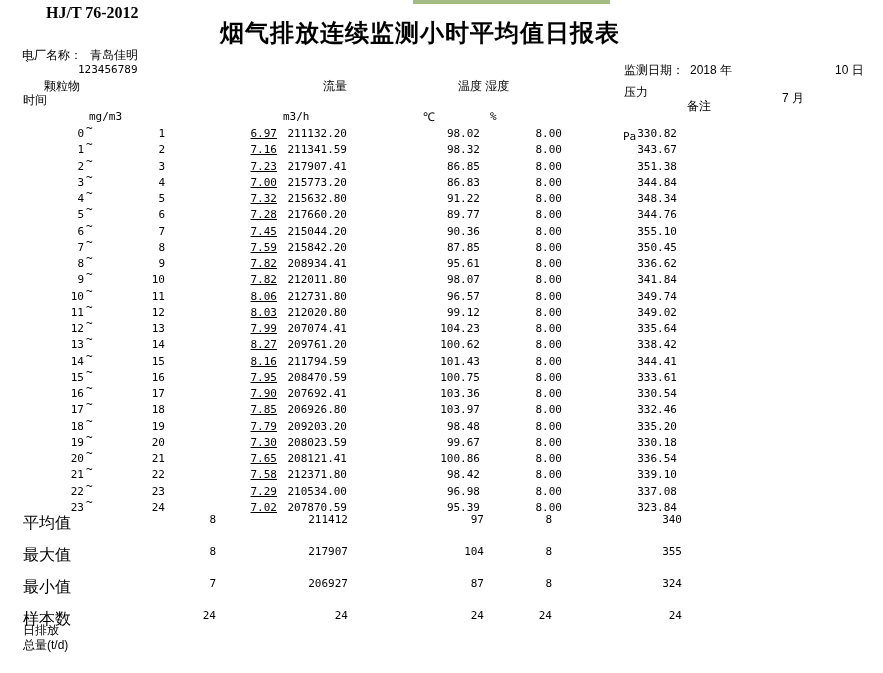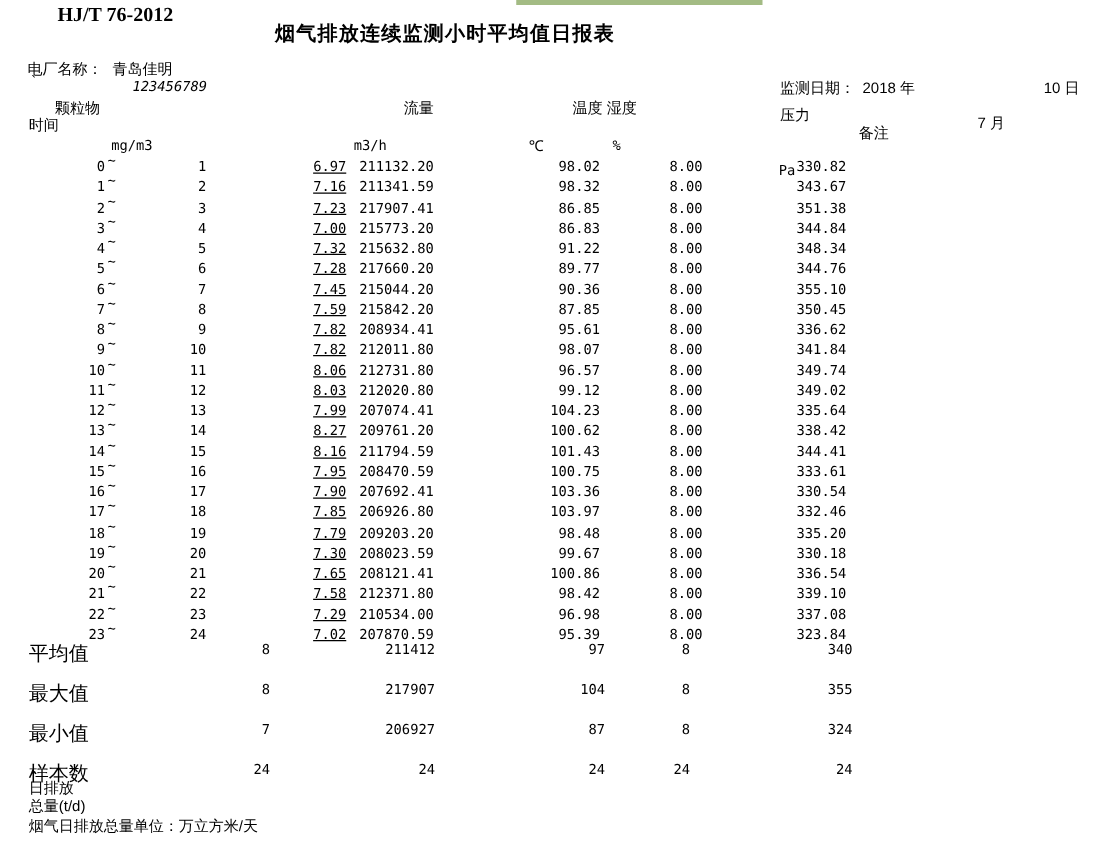--- a/index.html
+++ b/index.html
@@ -3,21 +3,21 @@
 <meta charset="utf-8">
 <style>
   * { margin:0; padding:0; box-sizing:border-box; }
   html,body { background:#fff; }
   .sheet { position:relative; width:883px; height:673px; background:#ffffff; color:#000;
            font-family:"Liberation Sans", sans-serif; overflow:hidden; }
   .abs { position:absolute; white-space:pre; }
   .cjk { font-size:12px; }
   .num { font-family:"DejaVu Sans Mono", monospace; font-size:11px; }
   .std { font-family:"Liberation Serif", serif; font-weight:bold; font-size:16px; }
-  .title { font-size:16px; font-weight:bold; letter-spacing:1px; }
+  .title { font-size:24px; font-weight:bold; letter-spacing:1px; }
   #topbar { position:absolute; left:413px; top:0; width:197px; height:4px; }
   .hrow { position:absolute; left:0; width:883px; height:16px; }
   .c { position:absolute; top:0; text-align:right; font-family:"DejaVu Sans Mono", monospace; font-size:11px; }
   .from  { left:40px;  width:44px; }
   .tilde { left:86px;  width:12px; top:-5px; text-align:left; }
   .to    { left:121px; width:44px; }
   .dust  { left:217px; width:60px;text-decoration:underline; }
   .flow  { left:260px; width:87px; }
   .temp  { left:430px; width:50px; }
   .hum   { left:512px; width:50px; }
@@ -34,21 +34,21 @@
 
 <div class="sheet">
   <div id="topbar" style="background: rgb(163, 187, 132);"></div>
 
   <div class="abs std" style="left:22px; top:4px;margin-left:24px;">HJ/T 76-2012</div>
   <div class="abs title" style="left:220px; top:17px;">烟气排放连续监测小时平均值日报表</div>
 
   <span class="abs cjk" style="left:22px; top:47px;">电厂名称：</span>
   <span class="abs cjk" style="left:90px; top:47px;">青岛佳明</span>
   <span class="abs num" style="left:24px; top:59px;">`</span>
-  <span class="abs num" style="left:106px; top:63px;font-style:italic;">123456789</span>
+  <span class="abs num" style="left:78px; top:63px;">123456789</span>
 
   <span class="abs cjk" style="left:624px; top:62px;">监测日期：</span>
   <span class="abs cjk" style="left:690px; top:62px;">2018 年</span>
   <span class="abs cjk" style="left:782px; top:62px;margin-top:28px;">7 月</span>
   <span class="abs cjk" style="left:835px; top:62px;">10 日</span>
 
   <span class="abs cjk" style="left:44px;  top:78px;">颗粒物</span>
   <span class="abs cjk" style="left:323px; top:78px;">流量</span>
   <span class="abs cjk" style="left:458px; top:78px;">温度 湿度</span>
   <span class="abs cjk" style="left:624px; top:84px;">压力</span>
@@ -333,14 +333,13 @@
         <span class="c sdust">24</span>
         <span class="c sflow">24</span>
         <span class="c stemp">24</span>
         <span class="c shum">24</span>
         <span class="c spres">24</span>
       </div>
     </div>
 
   <span class="abs cjk" style="left:23px; top:622px;">日排放</span>
   <span class="abs cjk" style="left:23px; top:637px;">总量(t/d)</span>
-  <span class="abs cjk" style="left:23px; top:653px;">烟气日排放总量单位：万立方米/天</span>
 </div>
 
 </body></html>

